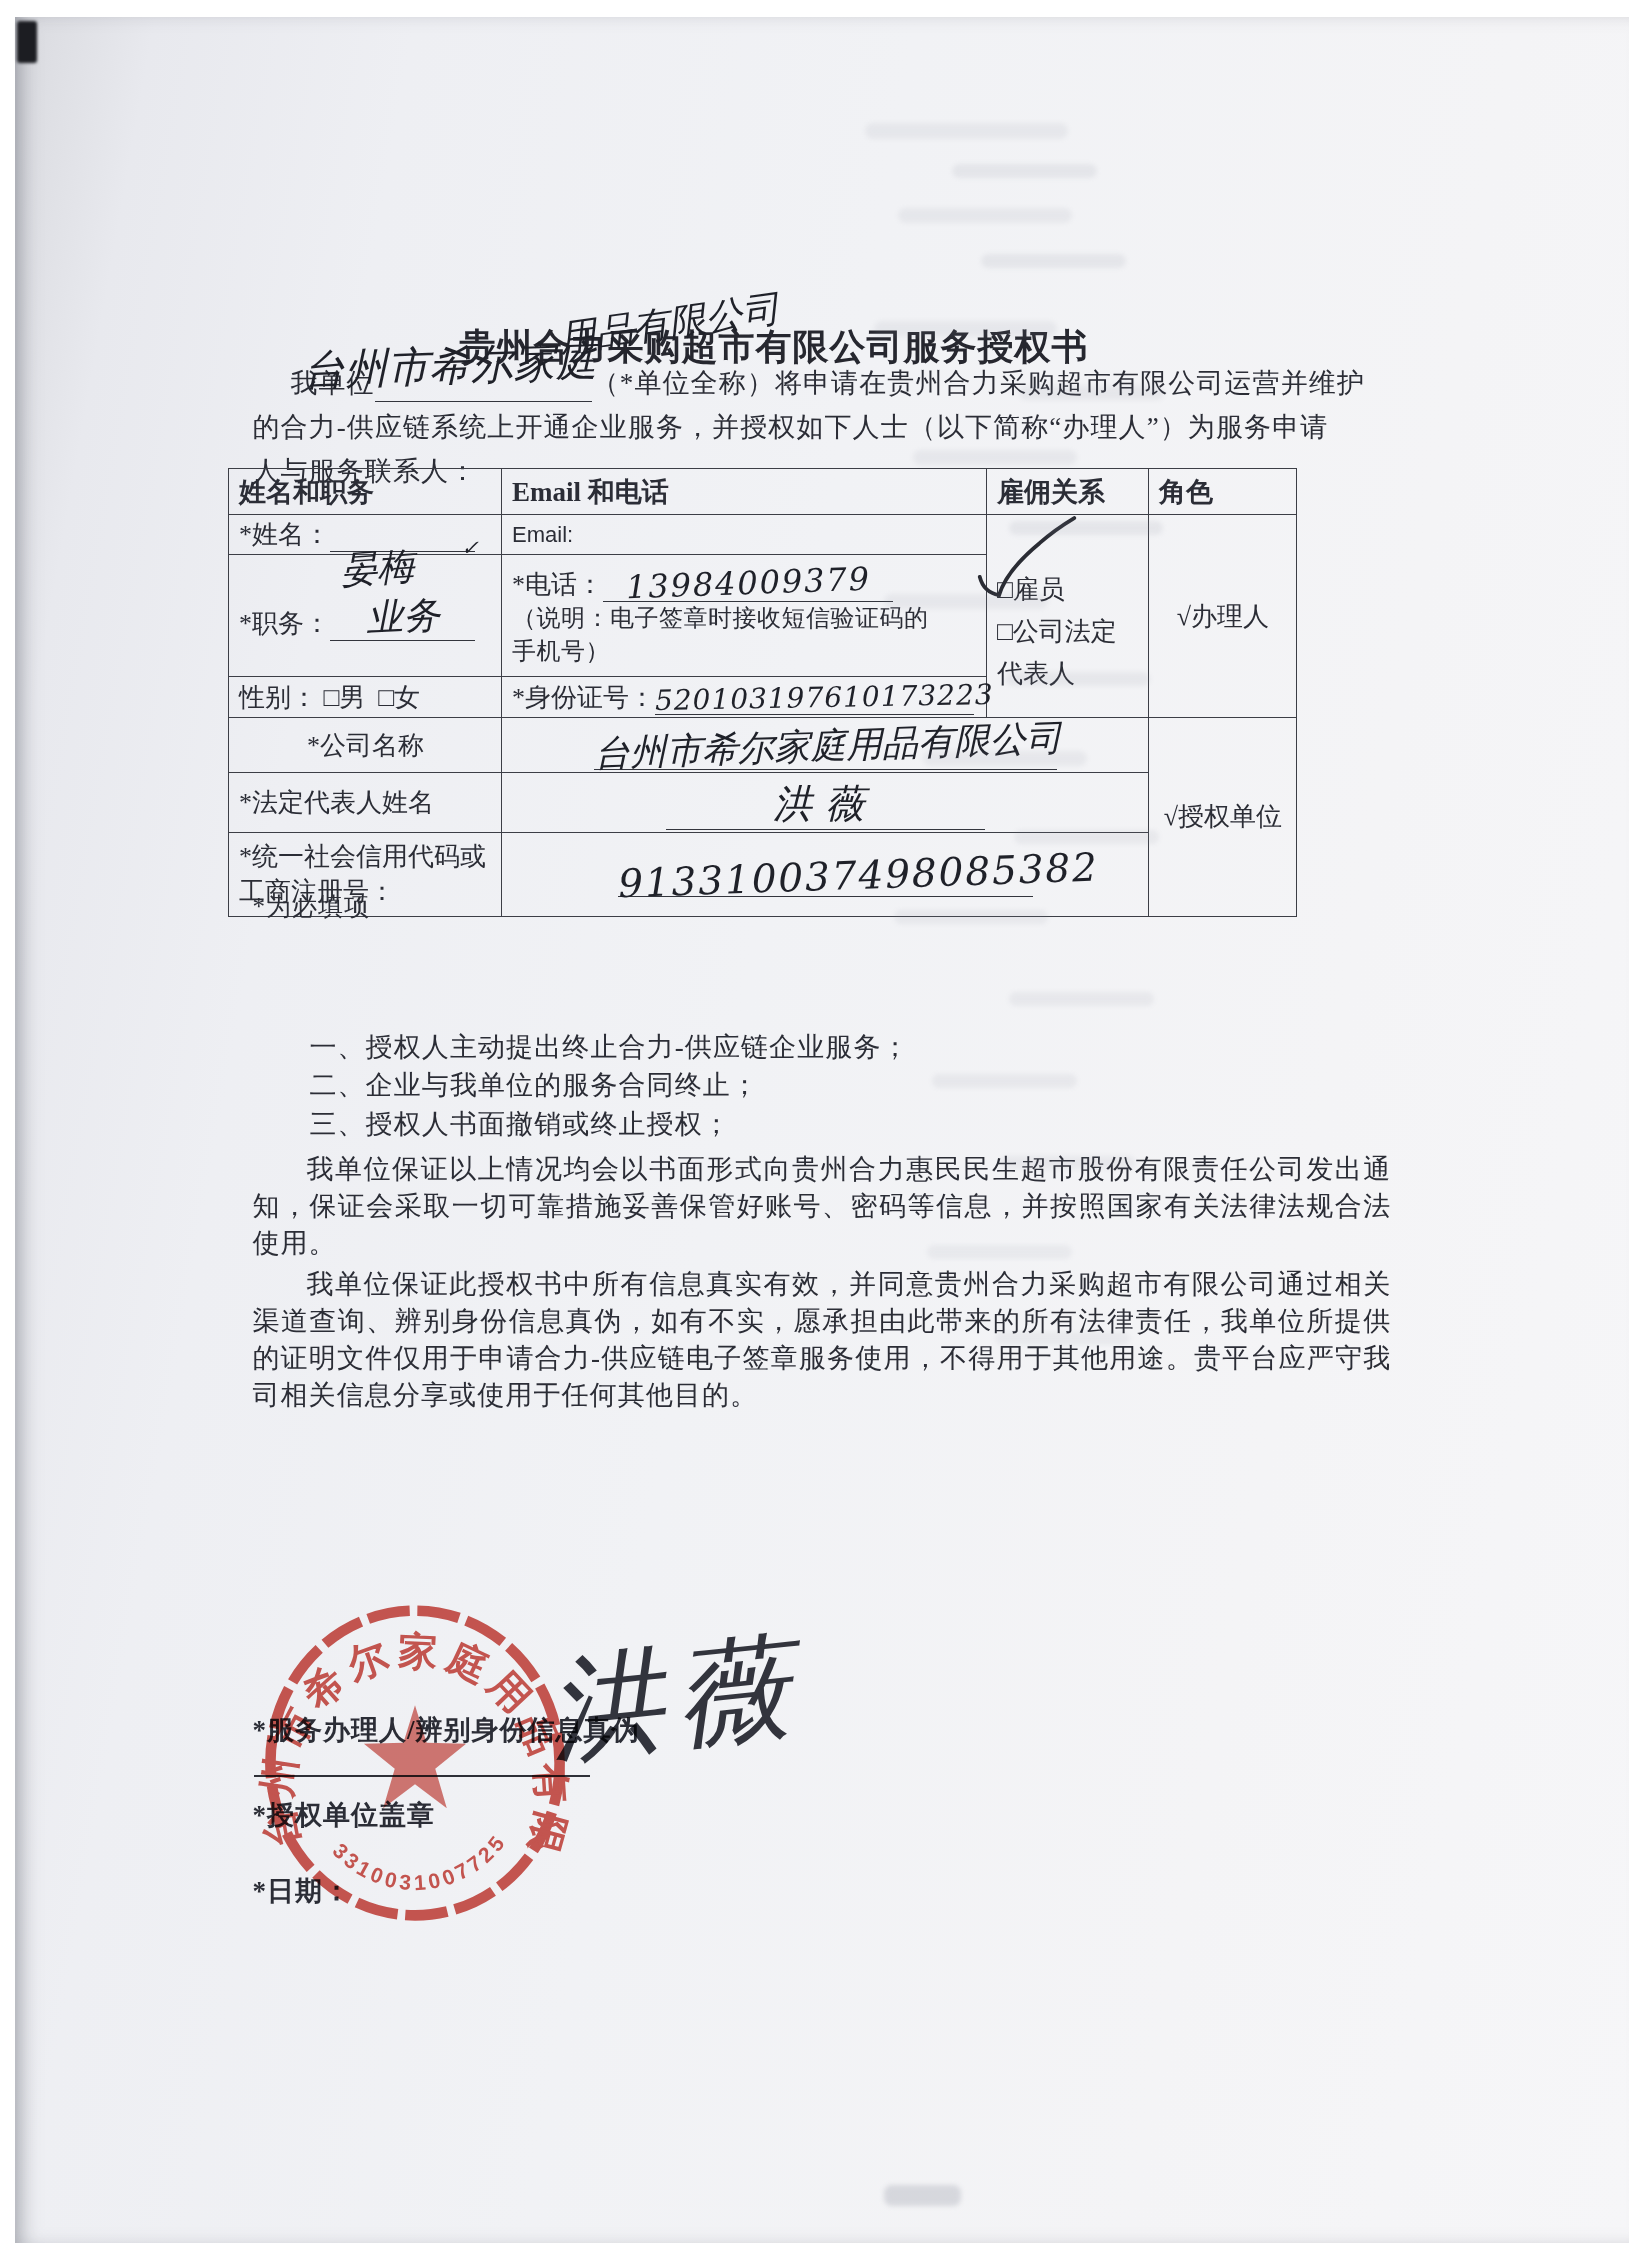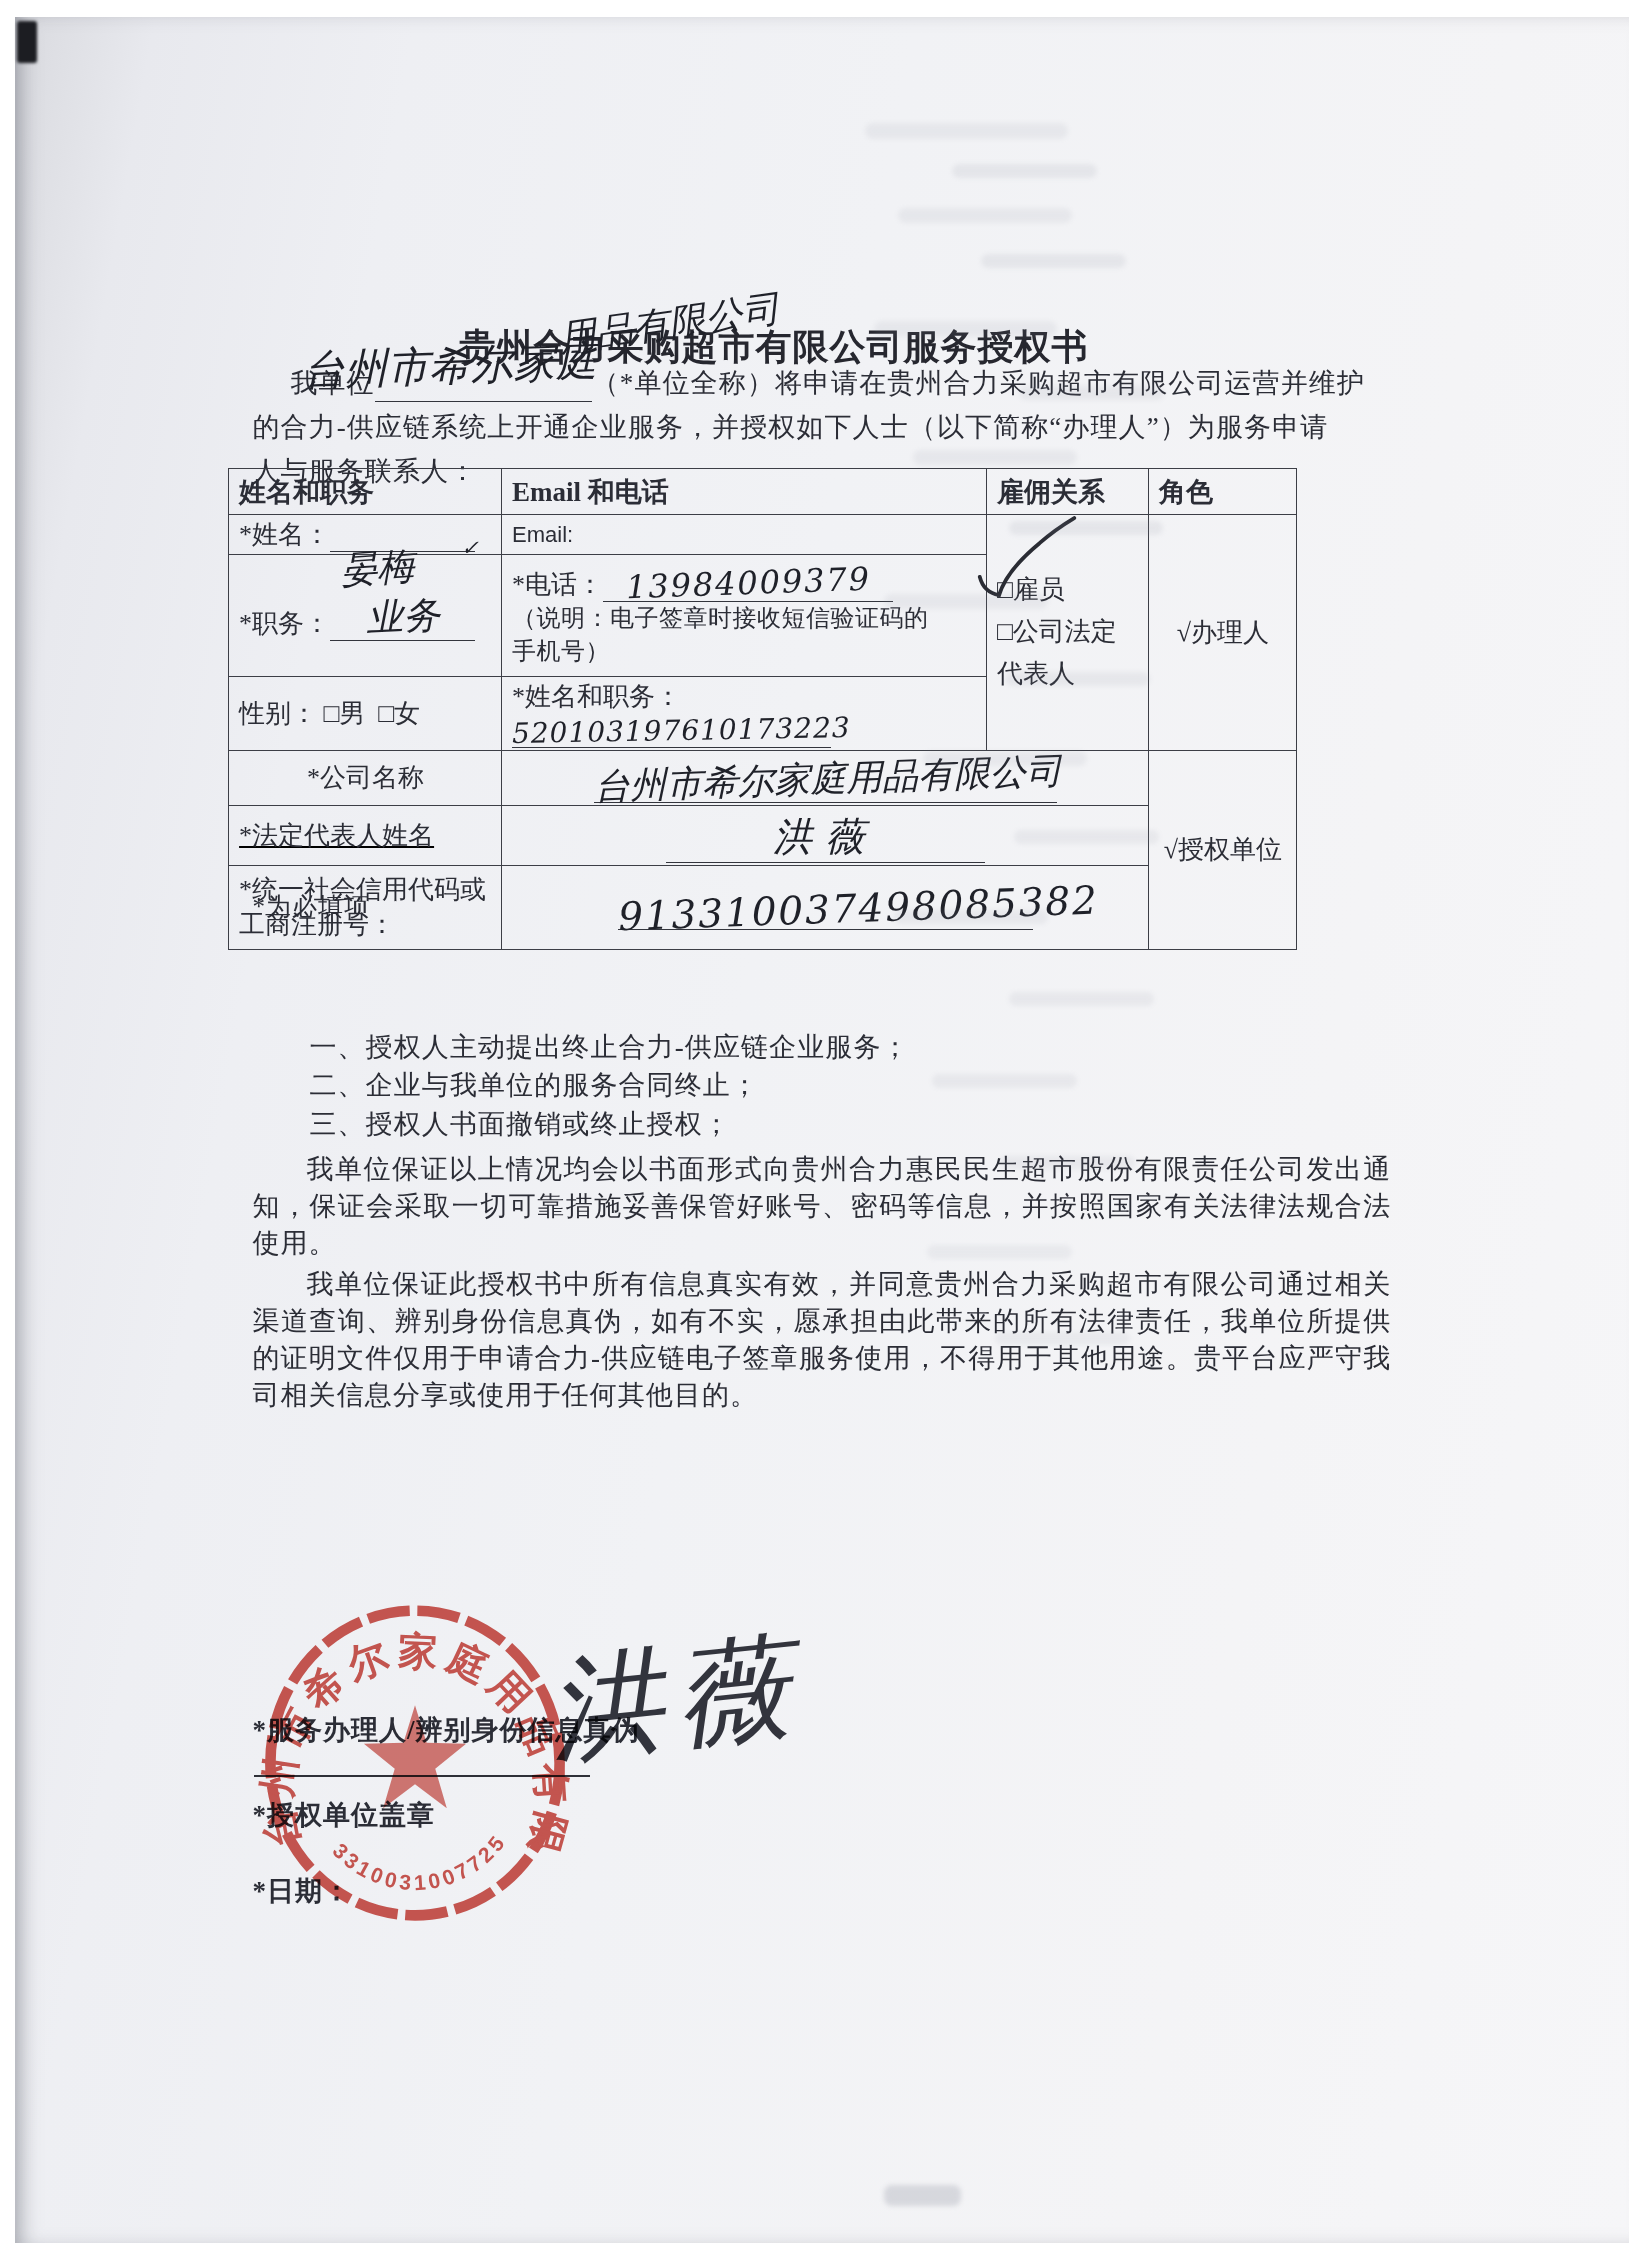--- a/index.html
+++ b/index.html
@@ -93,35 +93,35 @@
         <div class="note">手机号）</div>
       </td>
     </tr>
     <tr style="height:41px;">
       <td>
         <span>性别：</span>
         <span>□男</span>&nbsp;
         <span>□女</span>
       </td>
       <td>
-        <span>*姓名和职务：</span><span class="blank" style="width:319px;">
+        <span>*身份证号：</span><span class="blank" style="width:319px;">
           <span class="hand" style="font-size:28px;display:inline-block;transform:rotate(-1deg);letter-spacing:1px;">520103197610173223</span>
         </span>
       </td>
     </tr>
     <tr style="height:46px;">
       <td class="cell-center">*公司名称</td>
       <td colspan="2" class="cell-center">
         <span class="blank" style="width:463px;">
           <span class="hand" style="font-size:36px;display:inline-block;transform:rotate(-2deg) translateY(1.9px);white-space:nowrap;">台州市希尔家庭用品有限公司</span>
         </span>
       </td>
       <td rowspan="3" class="cell-center">√授权单位</td>
     </tr>
-    <tr style="height:42px;text-decoration:underline;">
+    <tr style="height:42px;">
       <td>*法定代表人姓名</td>
       <td colspan="2" class="cell-center">
         <span class="blank" style="width:319px;">
           <span class="hand" style="font-size:39px;display:inline-block;transform:translateY(1.9px);letter-spacing:13.5px;">洪薇</span>
         </span>
       </td>
     </tr>
     <tr style="height:84px;">
       <td>
         <div>*统一社会信用代码或</div>

